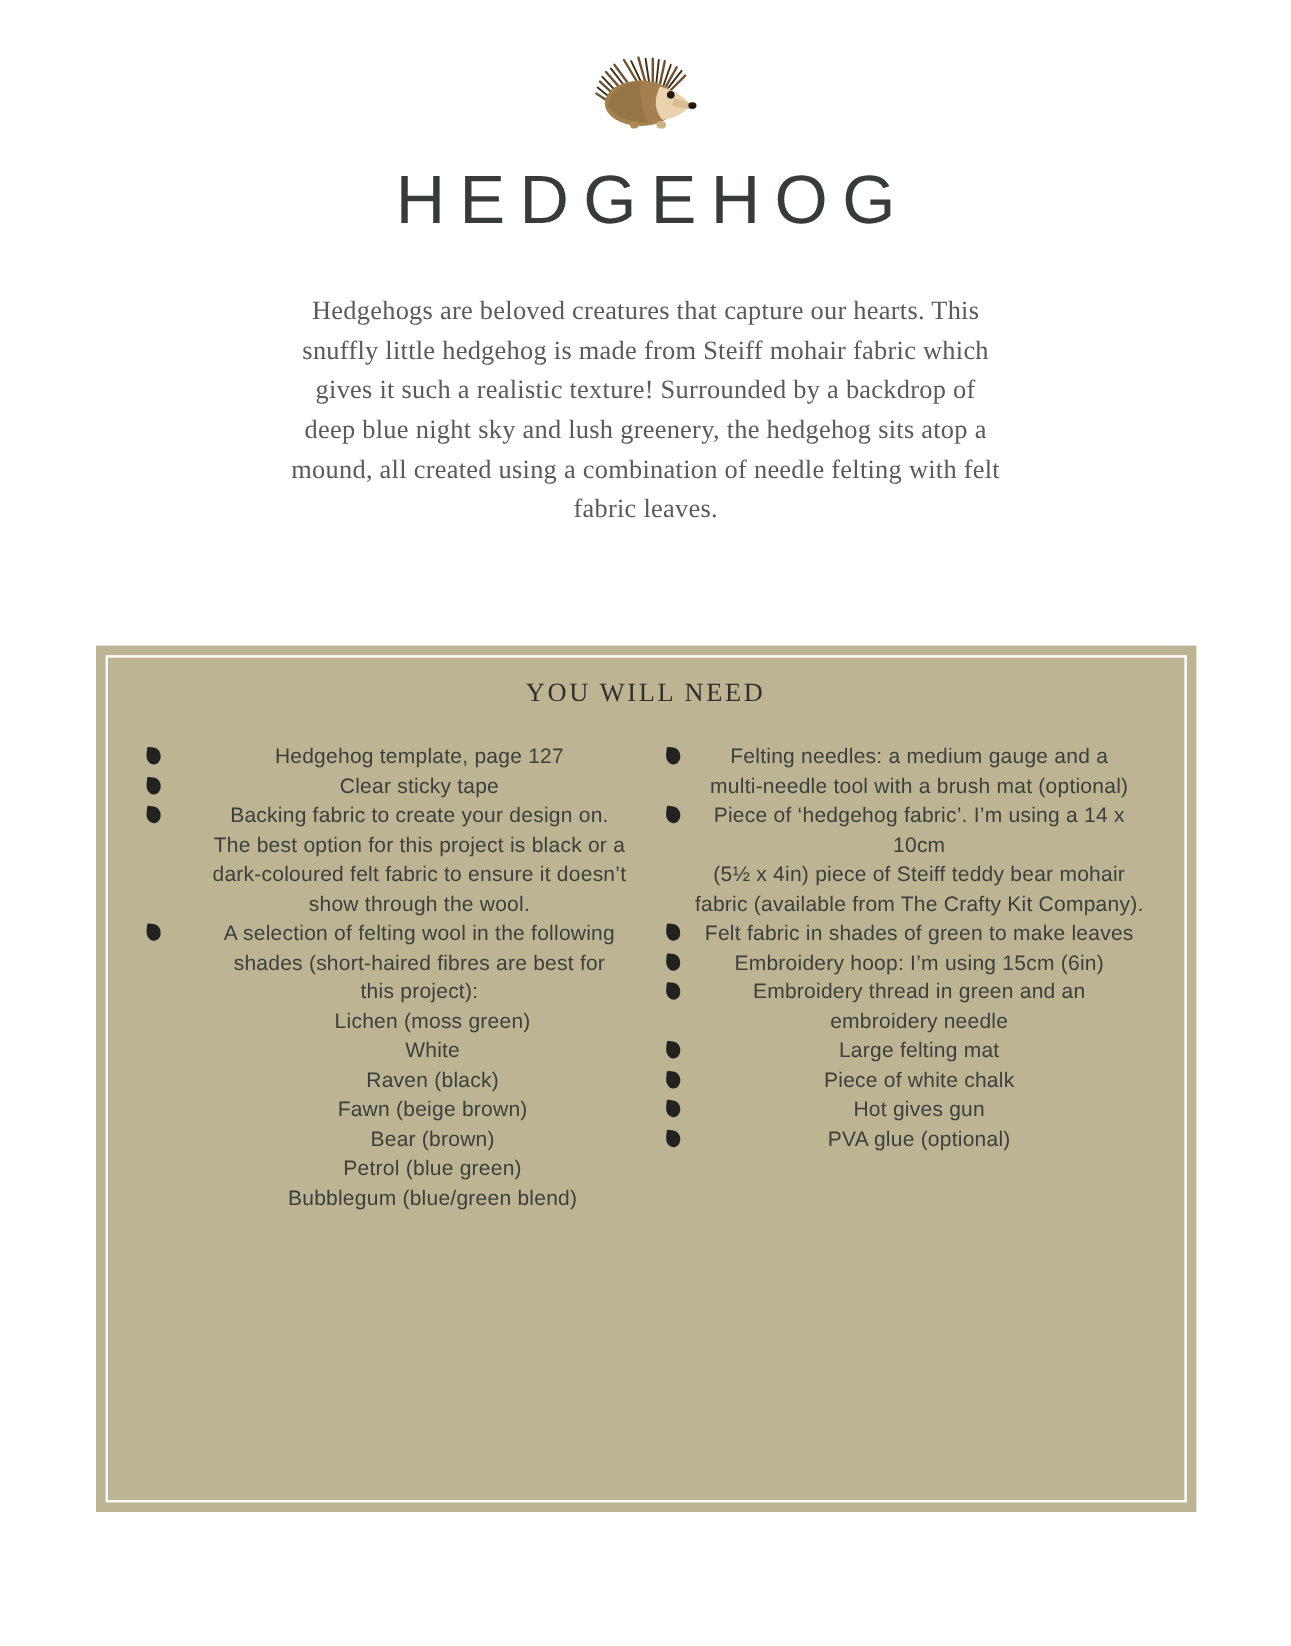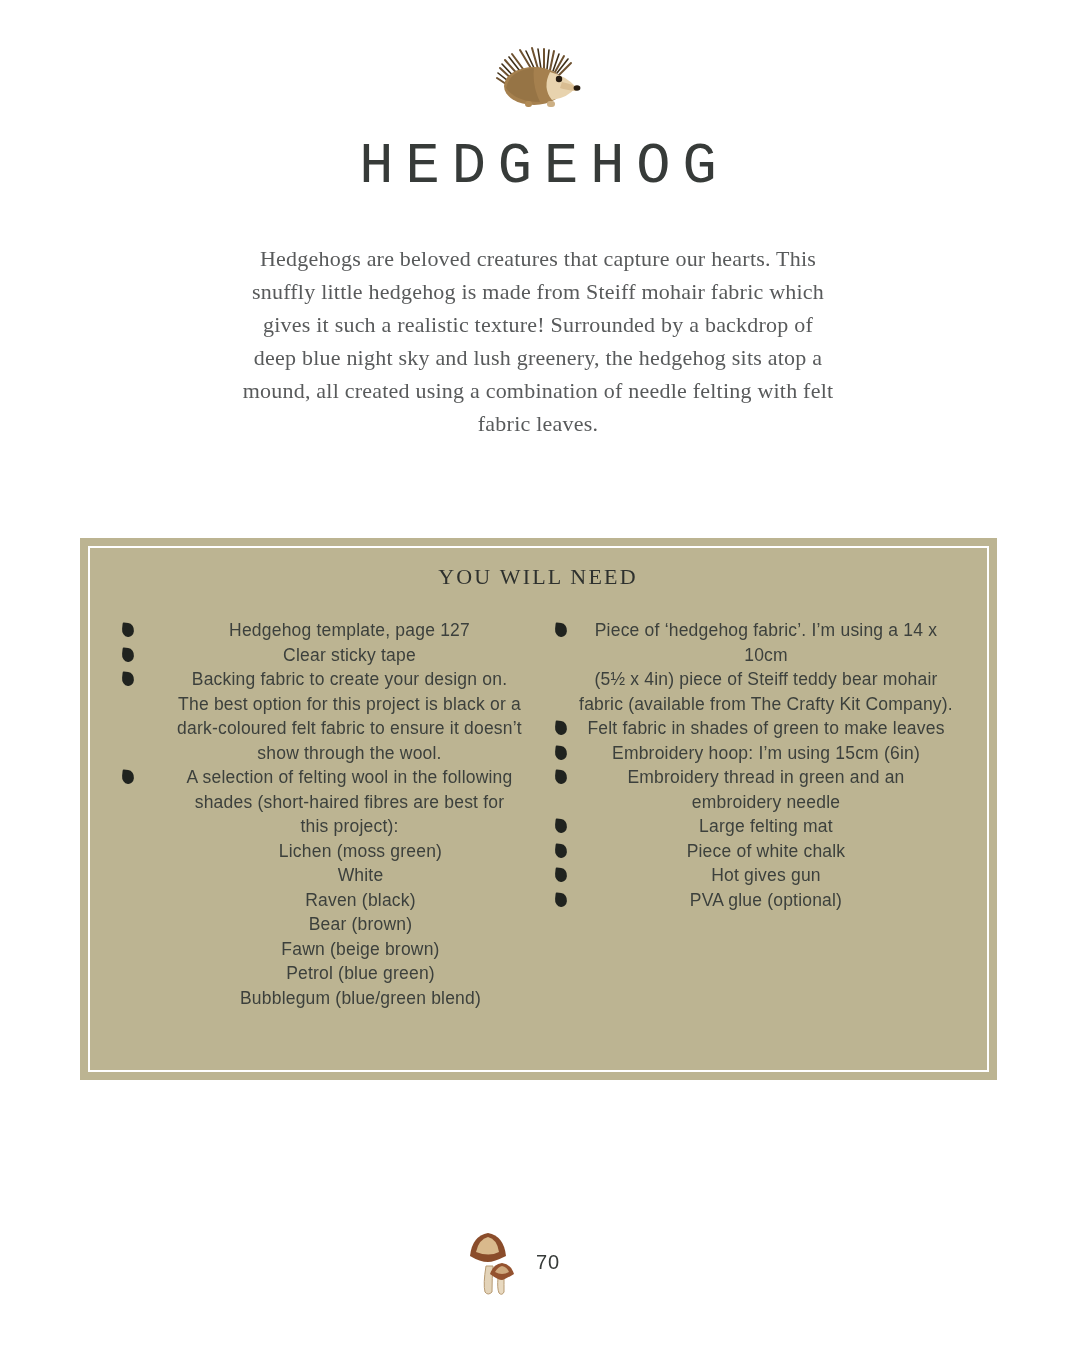--- a/index.html
+++ b/index.html
@@ -15,21 +15,21 @@
   html,body{width:1076px;height:1372px;background:var(--page-bg);overflow:hidden;}
   body{font-family:"Liberation Sans",sans-serif;}
 
   .page{width:1076px;height:1372px;position:relative;}
 
   
   .hh-illustration{display:block;margin:46px auto 0;width:92px;height:62px;}
   h1.title{
     margin-top:26px;
     text-align:center;
-    font-family:Liberation Mono, monospace;
+    font-family:Liberation Sans, sans-serif;
     font-weight:400;
     font-size:57px;
     letter-spacing:0.21em;
     text-indent:0.21em;
     color:var(--ink);
     line-height:66px;
   }
   .intro{
     margin:42px auto 0;
     width:680px;
@@ -40,21 +40,21 @@
     color:var(--intro-ink);
     white-space:pre-line;
     letter-spacing:0.01em;
   }
 
   
   .need-box{
     position:relative;
     margin:98px auto 0;
     width:917px;
-    height:542px;
+    height:722px;
     background:var(--box-bg);
   }
   .need-border{
     position:absolute;
     inset:8px;
     border:2px solid var(--box-border);
     pointer-events:none;
   }
   .need-content{position:relative;padding:26px 42px 0 42px;}
   h2.need-heading{
@@ -177,28 +177,35 @@
             </div>
             <div class="yw-item">
               <span class="bullet"></span>
               <div class="yw-body">
                 <div class="yw-text">A selection of felting wool in the following
 shades (short-haired fibres are best for
 this project):</div>
                 <div class="yw-sub">Lichen (moss green)</div>
                 <div class="yw-sub">White</div>
                 <div class="yw-sub">Raven (black)</div>
+                <div class="yw-sub">Fawn (beige brown)</div>
                 <div class="yw-sub">Bear (brown)</div>
-                <div class="yw-sub">Fawn (beige brown)</div>
                 <div class="yw-sub">Petrol (blue green)</div>
                 <div class="yw-sub">Bubblegum (blue/green blend)</div>
               </div>
             </div>
           </div>
         <div class="col col-right" id="col-right">
+            <div class="yw-item">
+              <span class="bullet"></span>
+              <div class="yw-body">
+                <div class="yw-text">Felting needles: a medium gauge and a
+multi-needle tool with a brush mat (optional)</div>
+              </div>
+            </div>
             <div class="yw-item">
               <span class="bullet"></span>
               <div class="yw-body">
                 <div class="yw-text">Piece of ‘hedgehog fabric’. I’m using a 14 x 10cm
 (5½ x 4in) piece of Steiff teddy bear mohair
 fabric (available from The Crafty Kit Company).</div>
               </div>
             </div>
             <div class="yw-item">
               <span class="bullet"></span>

